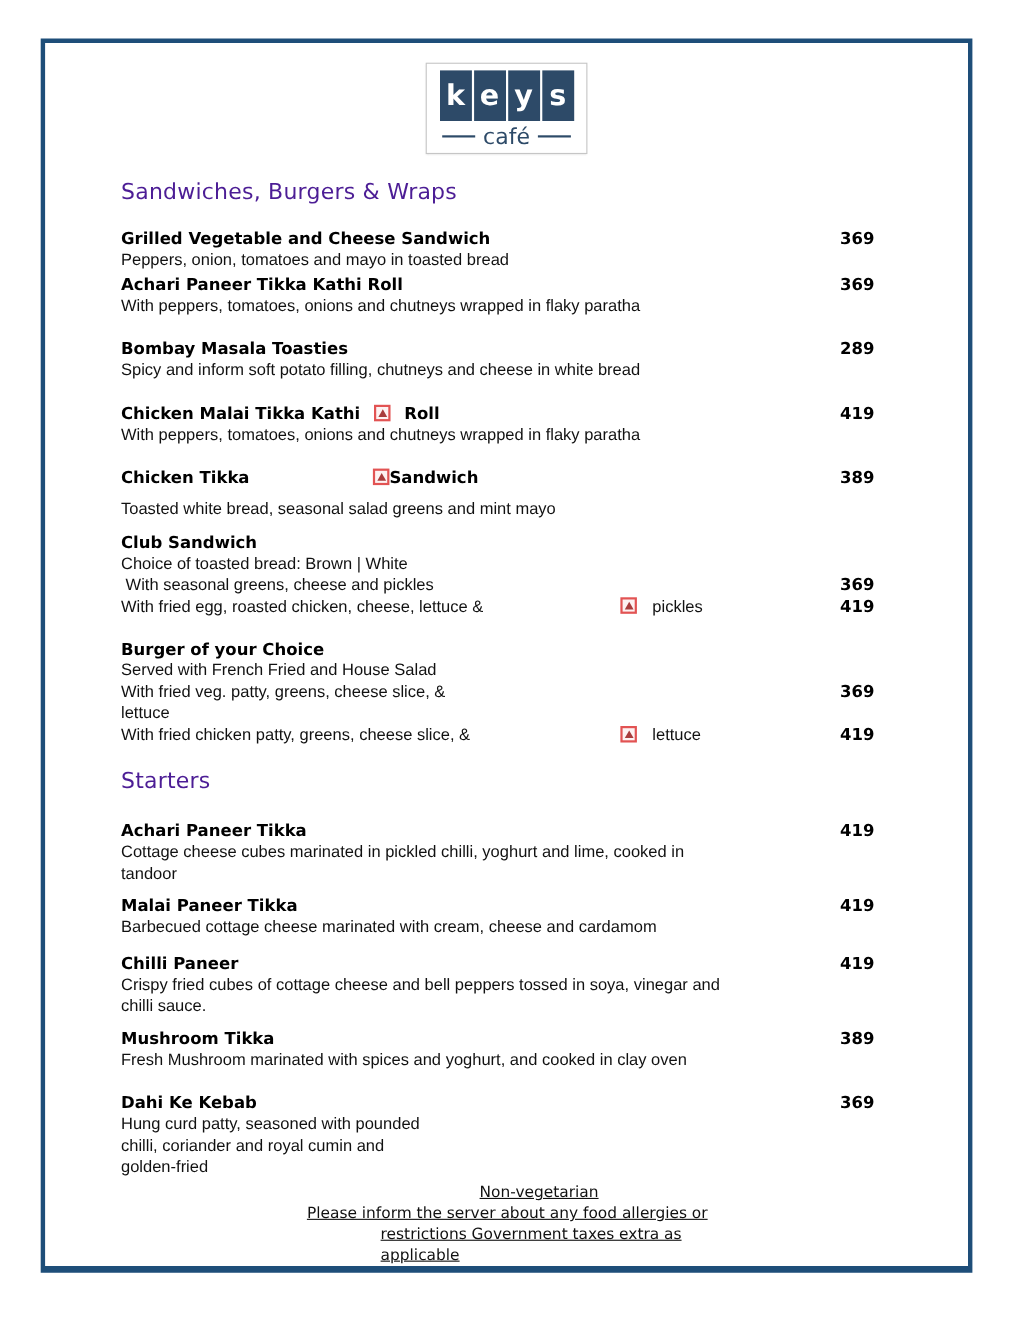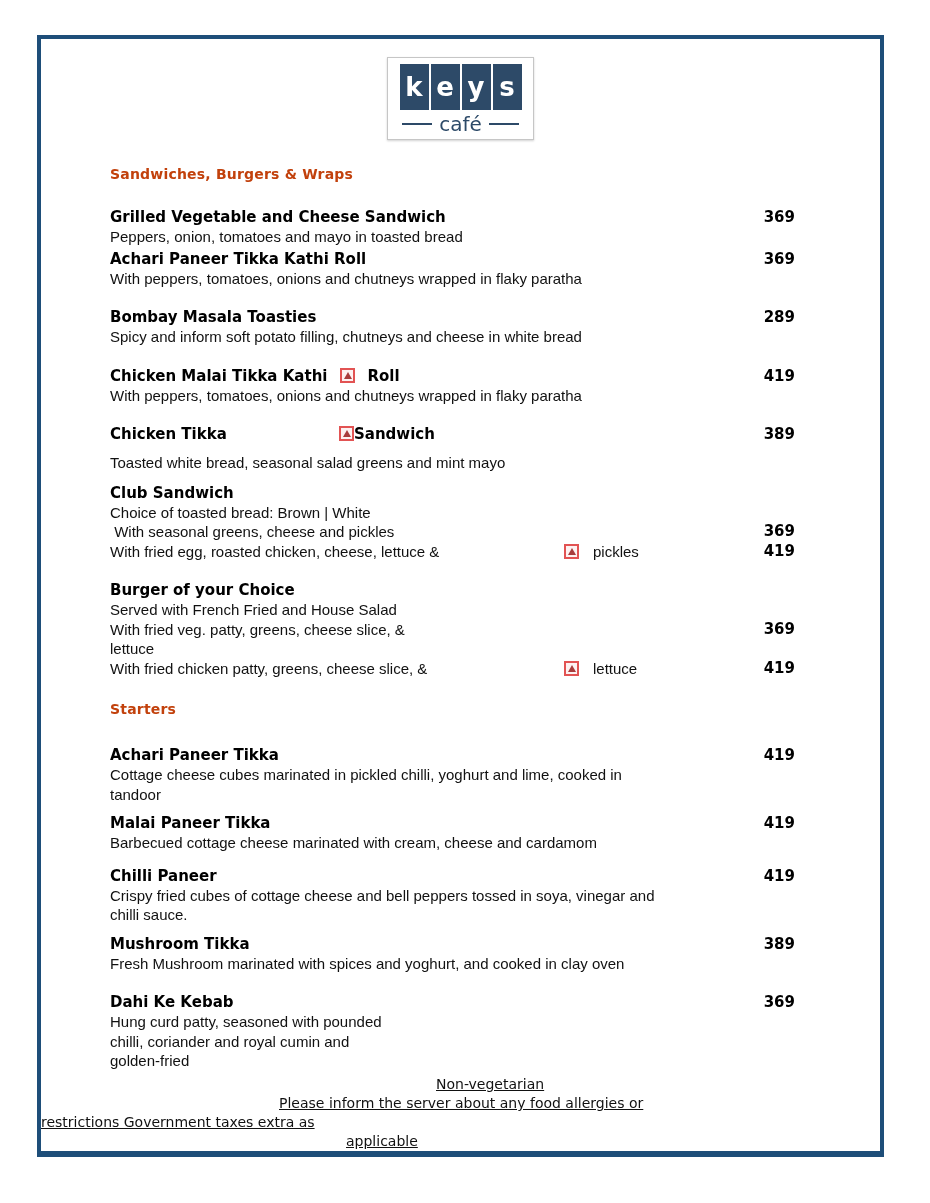--- a/index.html
+++ b/index.html
@@ -12,21 +12,21 @@
         border:1px solid #c6c6c6;box-shadow:0 1px 2px rgba(0,0,0,.18);box-sizing:border-box;
         display:flex;flex-direction:column;align-items:center;justify-content:center;}
   .logo-letter-row{display:flex;gap:2px;margin-top:2px;}
   .logo-box{width:29px;height:46px;background:var(--logo-navy,#2d4a68);display:flex;align-items:center;justify-content:center;}
   .logo-letter{color:#fff;font-family:"DejaVu Sans",sans-serif;font-size:26px;font-weight:bold;line-height:1;}
   .logo-cafe-row{display:flex;align-items:center;gap:7px;margin-top:3px;}
   .logo-line{width:30px;height:2px;background:var(--logo-navy,#2d4a68);}
   .logo-cafe{color:var(--logo-navy,#2d4a68);font-family:"DejaVu Sans",sans-serif;font-size:20px;line-height:22px;}
   
   .content{position:absolute;left:69px;top:120px;width:685px;}
-  .section-title{font-family:"DejaVu Sans",sans-serif;font-weight:bold;font-size:14px;line-height:23px;letter-spacing:.2px;color:#c2410c;}
+  .section-title{font-family:"DejaVu Sans",sans-serif;font-weight:normal;font-size:20px;line-height:23px;letter-spacing:.2px;color:#4c1d95;}
   .line{position:relative;display:flex;gap:12px;}
   .line-main{flex:1;min-width:0;}
   .title-line{font-family:"DejaVu Sans",sans-serif;font-weight:bold;font-size:15px;line-height:20px;color:#000;}
   .desc-line{font-family:"Liberation Sans",sans-serif;font-size:15px;line-height:19.5px;color:#111;}
   .price{flex:none;width:60px;text-align:right;font-family:"DejaVu Sans",sans-serif;font-weight:bold;font-size:15px;color:#000;}
   .text{white-space:pre-wrap;}
   .gap{display:inline-block;height:1px;}
   .abs{position:absolute;top:0;white-space:nowrap;padding-left:31px;}
   .nonveg{display:inline-block;width:11px;height:11px;border:2px solid var(--nv-red,#e25353);
         background:#fdf2f2;position:relative;vertical-align:-2px;}
@@ -227,18 +227,18 @@
               <div class="line-main"><span class="text">golden-fried</span></div>
               <div class="price"></div>
             </div>
           </div>
         </div>
       </div>
 
     <div class="footer">
         <div class="footer-line" style="margin-left: 395px;">Non-vegetarian</div>
         <div class="footer-line" style="margin-left: 238px;">Please inform the server about any food allergies or</div>
-        <div class="footer-line" style="">restrictions Government taxes extra as</div>
+        <div class="footer-line" style="margin-left: 305px;">restrictions Government taxes extra as</div>
         <div class="footer-line" style="margin-left: 305px;">applicable</div>
       </div>
 
   </div>
 </div>
 
 </body></html>

